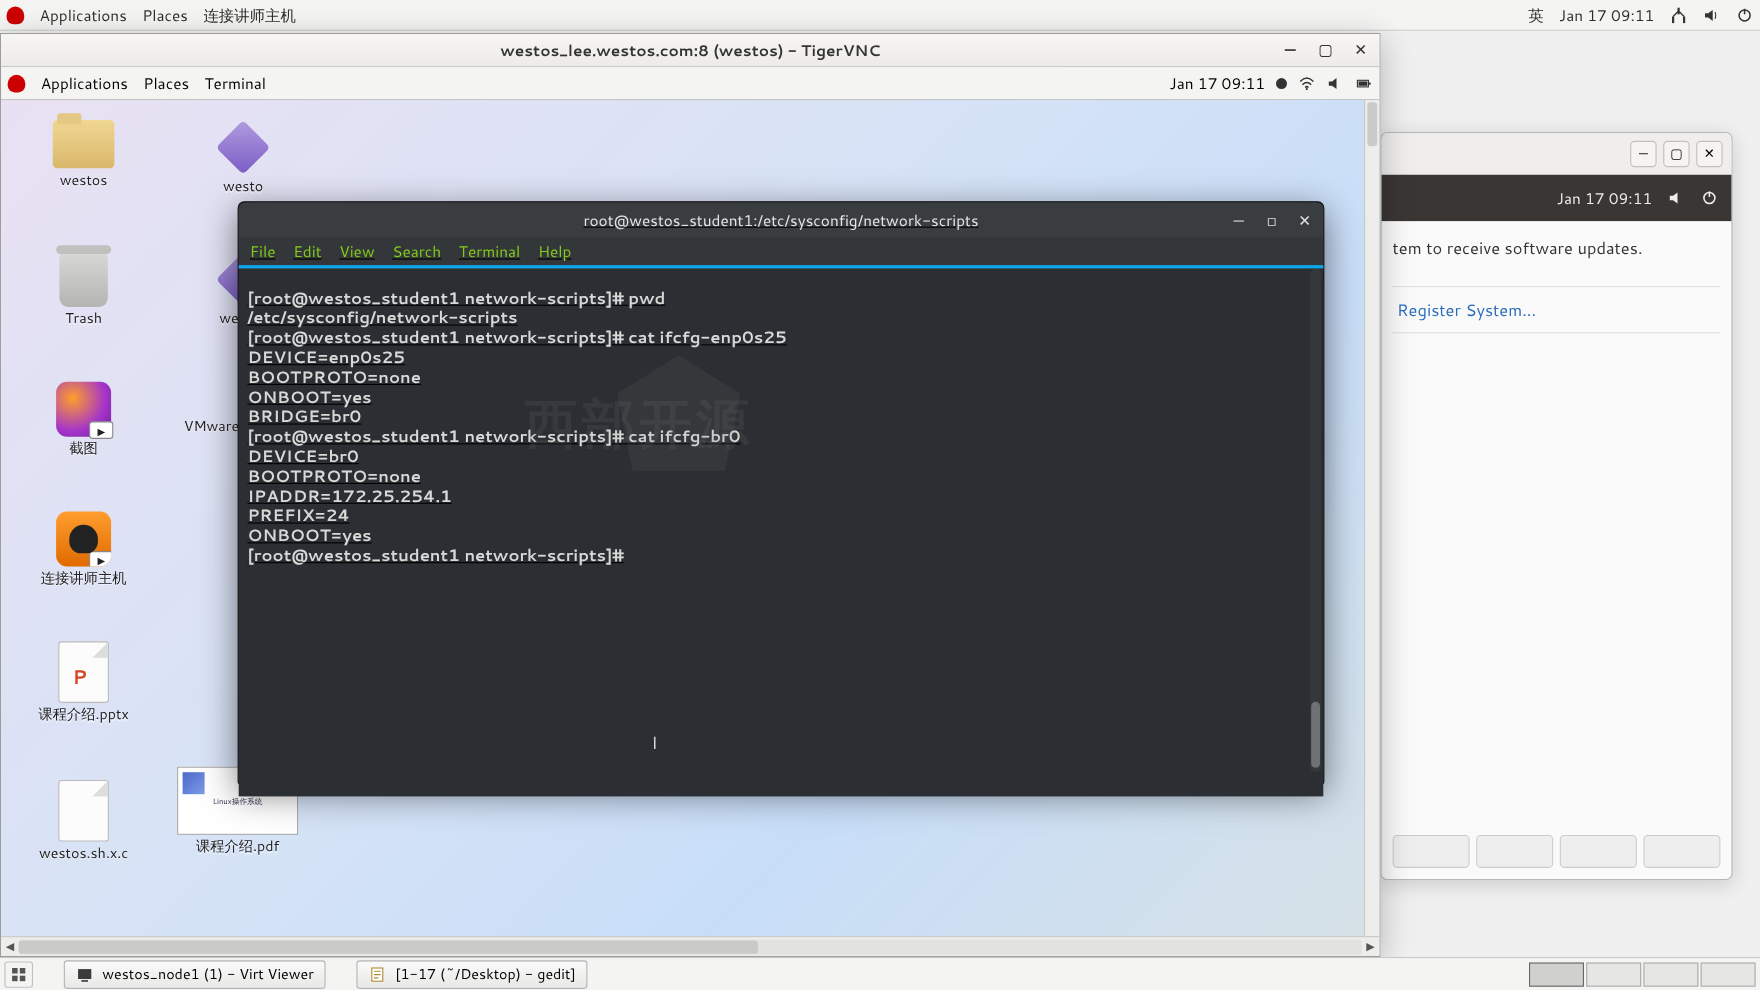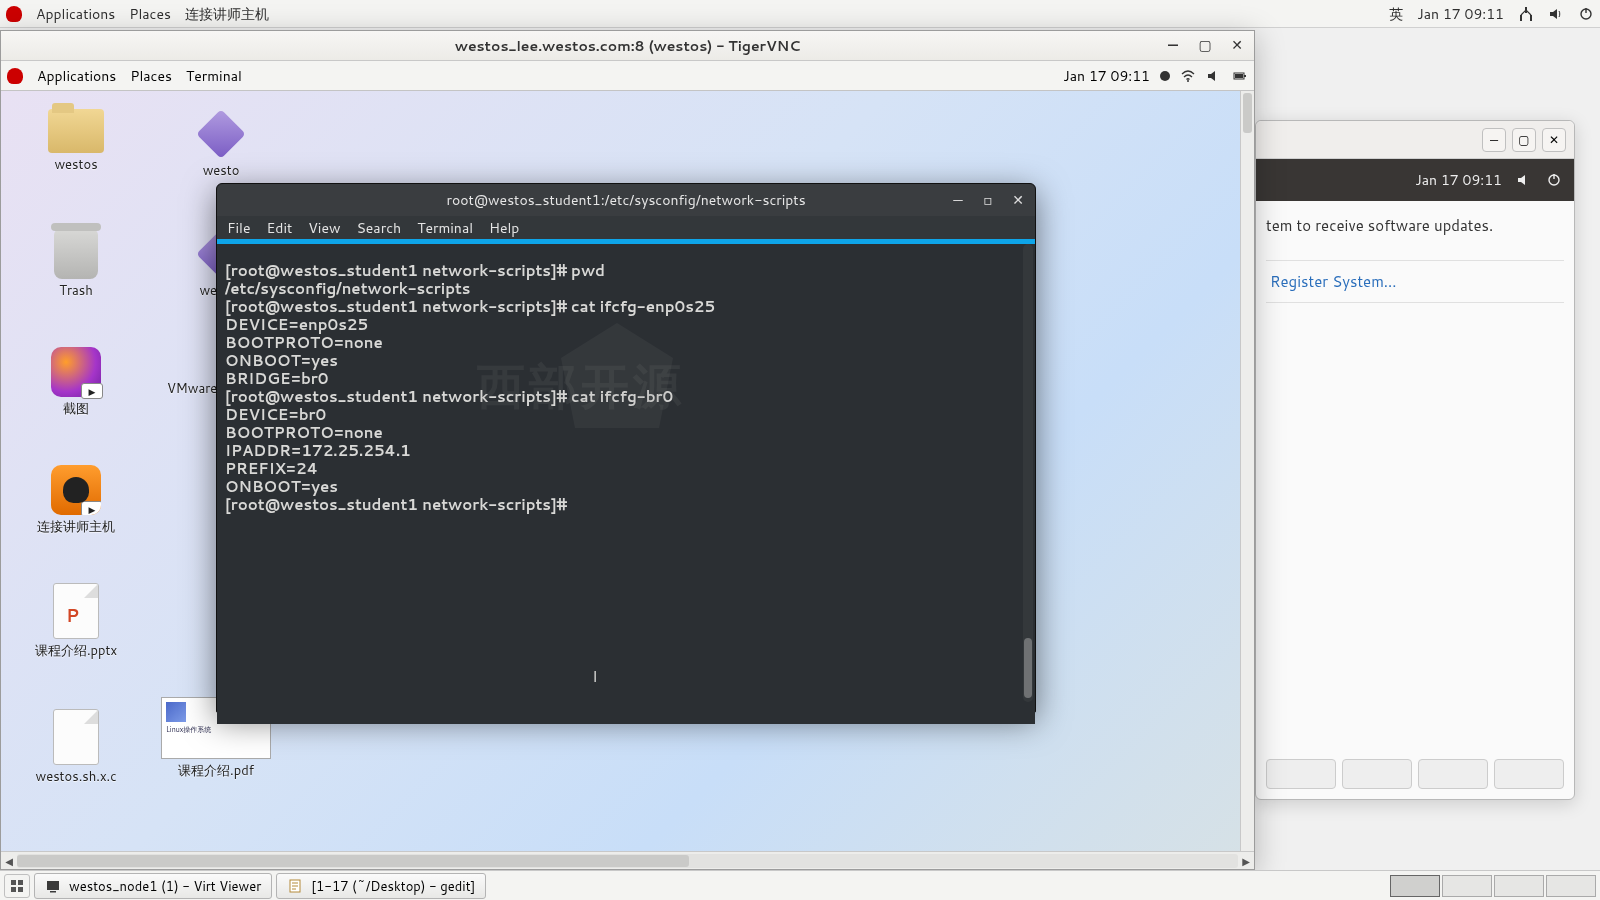--- a/index.html
+++ b/index.html
@@ -49,25 +49,25 @@
 .dicon .tiger::after { content:""; position:absolute; inset:12px; background:#222; border-radius:50% 50% 40% 40%; }
 .dicon .tiger .badge { position:absolute; bottom:-2px; right:-2px; width:22px; height:16px; background:#fff; border:1px solid #888; border-radius:3px; font-size:9px; display:flex; align-items:center; justify-content:center; }
 .dicon .file { width:46px; height:56px; background:#fcfcfc; border:1px solid #bbb; border-radius:3px; position:relative; }
 .dicon .file::before { content:""; position:absolute; top:0; right:0; width:14px; height:14px; background:linear-gradient(135deg,transparent 48%,#ddd 52%); }
 .dicon .file.pptx::after { content:"P"; position:absolute; top:18px; left:12px; font-weight:bold; color:#d24726; font-size:18px; }
 .dicon .pdfthumb { width:110px; height:62px; background:#fff; border:1px solid #aaa; font-size:7px; padding:4px; display:flex; flex-direction:column; gap:2px; }
 .dicon .pdfthumb .corner { width:20px; height:20px; background:linear-gradient(135deg,#4a68c9,#7e9ce8); }
 .dicon .gedit-diamond { width:50px; height:50px; background:linear-gradient(135deg,#b19ce0,#7a5cc4); transform:rotate(45deg); border-radius:6px; }
 
 
-.term-window { position: absolute; top: 122px; left: 215px; width: 820px; height: 530px; background: #2b2f33; border: 1px solid #111; box-shadow: 0 8px 32px rgba(0,0,0,0.5); border-radius: 6px 6px 2px 2px; }
+.term-window { position: absolute; top: 122px; left: 215px; width: 988px; height: 530px; background: #2b2f33; border: 1px solid #111; box-shadow: 0 8px 32px rgba(0,0,0,0.5); border-radius: 6px 6px 2px 2px; text-decoration: underline; }
 .term-title { height:32px; background:#3a3d40; display:flex; align-items:center; justify-content:center; color:#e6e6e6; font-size:14px; position:relative; border-radius:6px 6px 0 0; }
 .term-title .controls { position:absolute; right:6px; top:5px; display:flex; gap:8px; }
 .term-title .controls span { width:22px; height:22px; display:flex; align-items:center; justify-content:center; color:#ddd; border-radius:3px; }
-.term-menu { height:28px; background:#33373a; display:flex; align-items:center; padding:0 10px; gap:16px; color:#e5e5e5; font-size:14px; border-bottom:5px solid #0ea5e9; }
+.term-menu { height:28px; background:#33373a; display:flex; align-items:center; padding:0 10px; gap:16px; color:#84cc16; font-size:14px; border-bottom:3px solid #0ea5e9; }
 .term-body { position:relative; height:calc(100% - 60px); background:#2b2f33; padding:6px 8px; font-family:"DejaVu Sans Mono","Liberation Mono",monospace; font-size:15px; line-height:1.2; color:#d8d8d6; overflow:hidden;margin-top:12px; }
 .term-body .prompt { color:#d8d8d6; font-weight:bold; }
 .term-body .cmd { color:#d8d8d6; font-weight:bold; }
 .term-body .out { color:#d8d8d6; font-weight:bold; }
 .term-scrollbar { position:absolute; right:2px; top:60px; width:10px; height:calc(100% - 70px); background:rgba(120,120,120,0.12); border-radius:5px; }
 .term-scrollbar .thumb { position:absolute; left:1px; right:1px; bottom:4px; height:60px; background:rgba(200,200,200,0.4); border-radius:4px; }
 .watermark { position:absolute; top:100px; left:260px; opacity:0.12; font-size:48px; font-weight:bold; color:#888; pointer-events:none; letter-spacing:4px; }
 .watermark-logo { position:absolute; top:60px; left:330px; width:140px; height:140px; opacity:0.10; pointer-events:none; }
 
 .text-cursor { position:absolute; top:410px; left:375px; color:#d8d8d6; font-size:16px; }
@@ -77,21 +77,21 @@
 .vnc-hscroll .arr { width:16px; height:16px; display:flex; align-items:center; justify-content:center; font-size:10px; color:#555; }
 .vnc-hscroll .track { flex:1; height:14px; background:#e2e2e0; border-radius:3px; position:relative; }
 .vnc-hscroll .track .thumb { position:absolute; left:0; top:1px; bottom:1px; width:55%; background:#cacac8; border-radius:3px; }
 
 .guest-vscroll { position:absolute; top:30px; right:0; width:14px; height:calc(100% - 30px); background:#ededeb; border-left:1px solid #c8c8c8; }
 .guest-vscroll .thumb { position:absolute; top:2px; left:2px; right:2px; height:40px; background:#cacac8; border-radius:3px; }
 
 
 .taskbar { position:absolute; bottom:0; left:0; right:0; height:30px; background:#f4f4f2; border-top:1px solid #c8c8c8; display:flex; align-items:center; padding:0 4px; gap:4px; font-size:13px; }
 .taskbar .show-desktop { width:26px; height:24px; border:1px solid #c0c0c0; border-radius:3px; display:flex; align-items:center; justify-content:center; }
-.task-item { height:26px; border:1px solid #b4b4b4; border-radius:3px; background:linear-gradient(#fafafa,#e8e8e6); padding:0 10px; display:flex; align-items:center; gap:8px; min-width:200px; }
+.task-item { height:26px; border:1px solid #b4b4b4; border-radius:3px; background:linear-gradient(#fafafa,#e8e8e6); padding:0 10px; display:flex; align-items:center; gap:8px; min-width:200px;margin-left:24px; }
 .task-item.active { background:linear-gradient(#e6e6e4,#d2d2d0); }
 .task-item .ico { width:16px; height:16px; }
 .taskbar .spacer { flex:1; }
 .taskbar .pager { display:flex; gap:2px; }
 .taskbar .pager .ws { width:50px; height:22px; border:1px solid #aaa; background:#e6e6e4; }
 .taskbar .pager .ws.active { background:#d0d0ce; border-color:#666; }
 
 </style>
 </head>
 <body>
@@ -244,21 +244,21 @@
     <div class="dicon" style="top:168px; left:165px;">
       <div class="gedit-diamond" style="transform:rotate(45deg) scale(0.7);"></div>
       <div class="label">westos</div>
     </div>
     <div class="dicon" style="top:318px; left:140px;">
       <div class="label">VMware-</div>
     </div>
     <div class="dicon" style="top:636px; left:150px; width:130px;">
       <div class="pdfthumb">
         <div class="corner"></div>
-        <div style="font-size:7px;color:#335;">Linux操作系统</div>
+        <div style="font-size:7px;color:#335;text-align:center;">Linux操作系统</div>
       </div>
       <div class="label">课程介绍.pdf</div>
     </div>
 
     <div class="term-window">
       <div class="term-title">
         <span>root@westos_student1:/etc/sysconfig/network-scripts</span>
         <div class="controls">
           <span>—</span>
           <span>▫</span>

